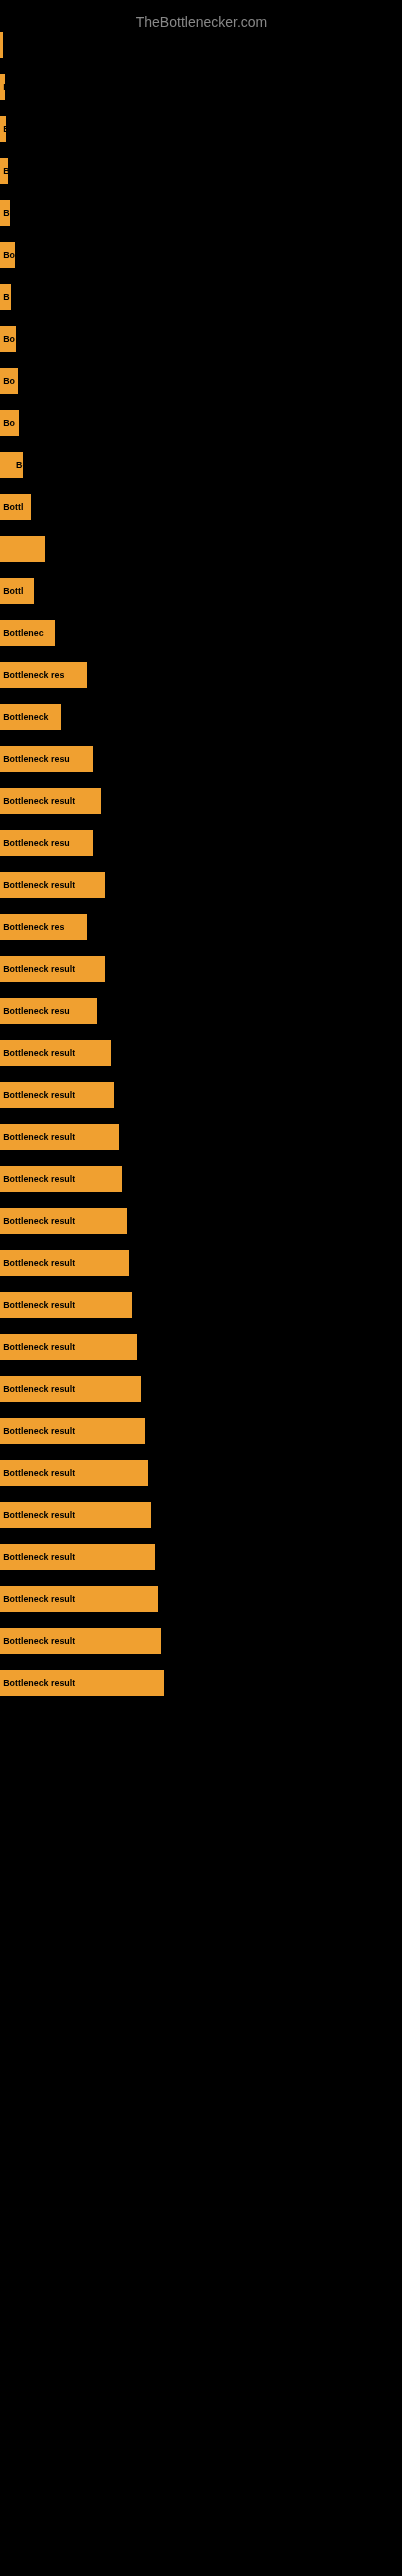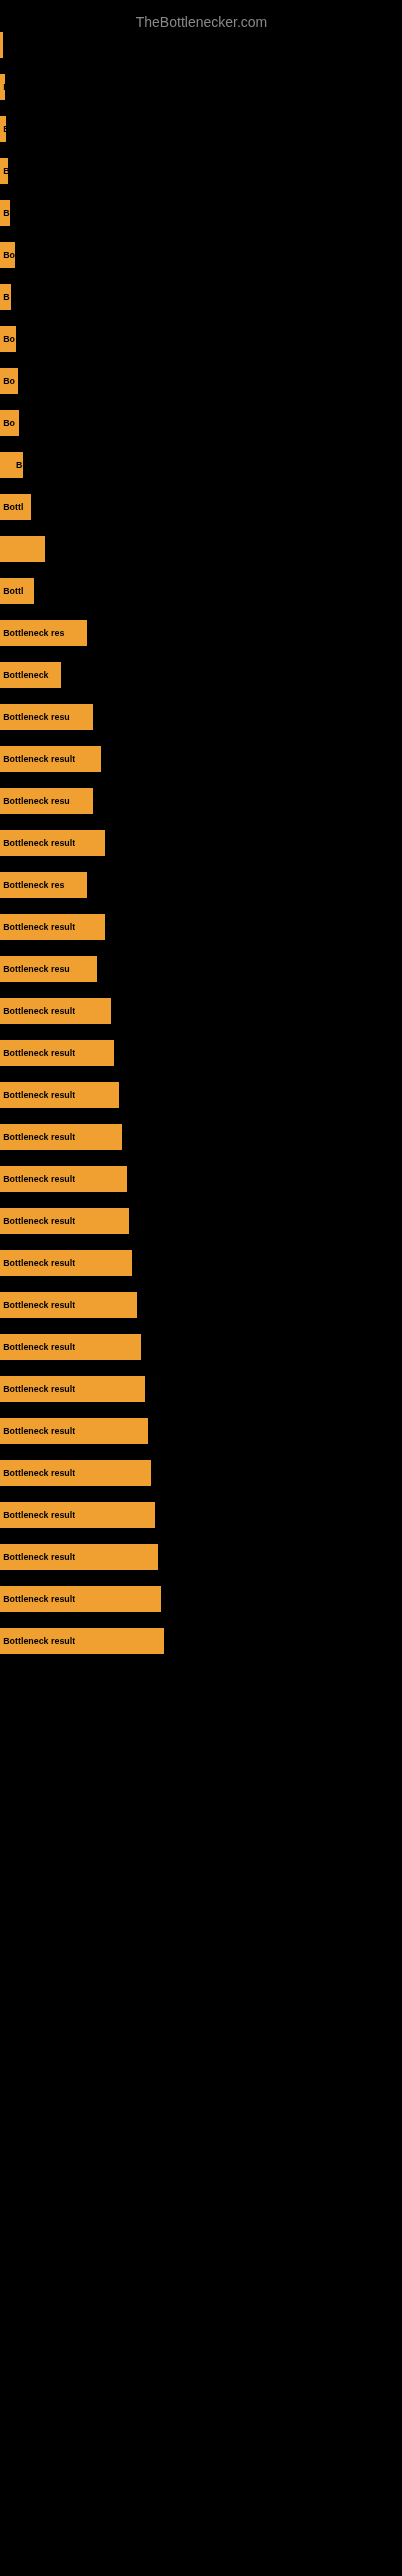--- a/index.html
+++ b/index.html
@@ -118,20 +118,25 @@
       <div class="bar" style="width: 27px; padding-left: 45px;">
         <span class="bar-label">Bott</span>
       </div>
     </div>
     <div class="bar-row">
       <div class="bar" style="width: 34px;">
         <span class="bar-label">Bottl</span>
       </div>
     </div>
     <div class="bar-row">
+      <div class="bar" style="width: 55px;">
+        <span class="bar-label">Bottlenec</span>
+      </div>
+    </div>
+    <div class="bar-row">
       <div class="bar" style="width: 87px;">
         <span class="bar-label">Bottleneck res</span>
       </div>
     </div>
     <div class="bar-row">
       <div class="bar" style="width: 61px;">
         <span class="bar-label">Bottleneck</span>
       </div>
     </div>
     <div class="bar-row">

